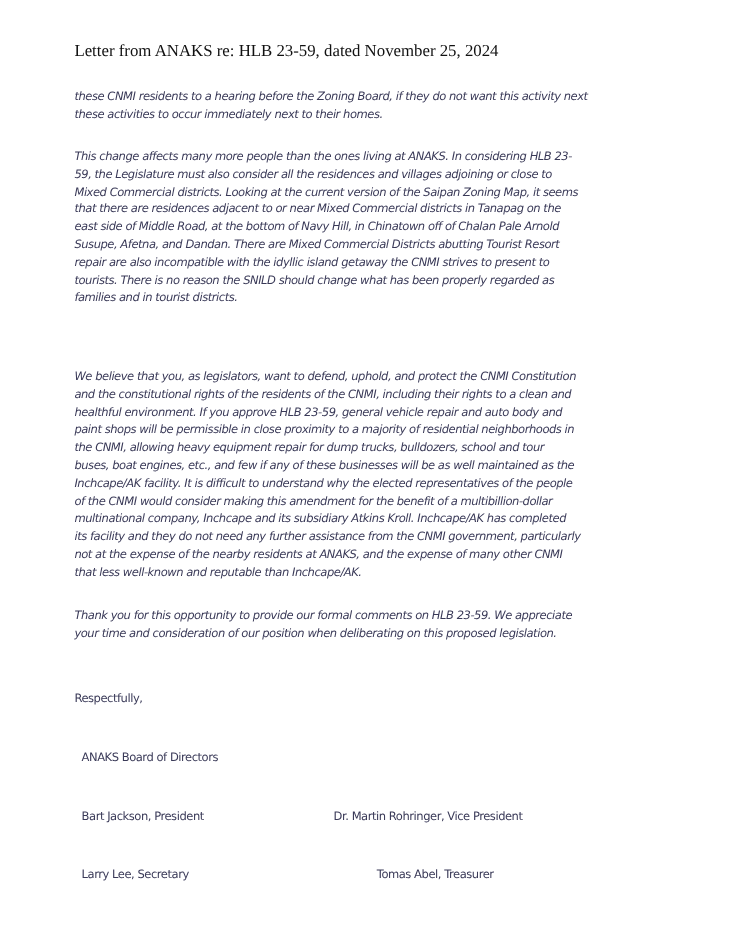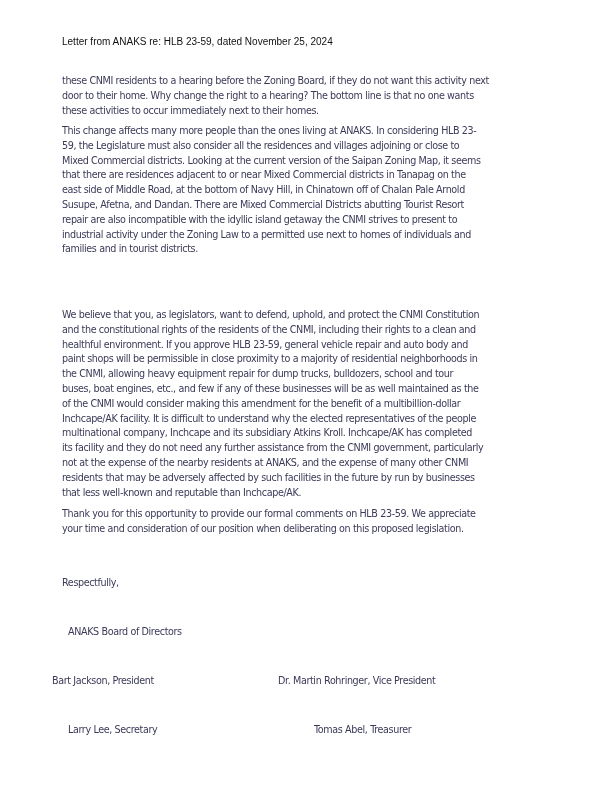--- a/index.html
+++ b/index.html
@@ -1,70 +1,68 @@
 <!DOCTYPE html>
 <html><head>
 <meta charset="utf-8">
 <style>
   html, body { margin: 0; padding: 0; background: #ffffff; }
   body { width: 612px; height: 792px; position: relative; overflow: hidden; }
   .header {
     position: absolute; left: 62px; top: 36px;
-    font-family: Liberation Sans, sans-serif;
-    font-size: 10px; color: #111111; white-space: nowrap; text-align: right;
+    font-family: Liberation Serif, serif;
+    font-size: 14px; color: #111111; white-space: nowrap; text-align: right;
   }
   .para { position: absolute; left: 62px; width: 500px; margin: 0;
     font-family: "DejaVu Sans", sans-serif; font-size: 9.6px; line-height: 14.8px;
-    color: #3a3a58; letter-spacing: -0.38px; }
+    color: #3a3a58; letter-spacing: -0.38px; font-style: italic; }
   .line { display: block; white-space: nowrap; }
   .sig { position: absolute; font-family: "DejaVu Sans", sans-serif;
     font-size: 9.6px; color: #3a3a58; letter-spacing: -0.38px; white-space: nowrap; }
 </style>
 </head>
 <body>
 
 <div class="header">Letter from ANAKS re: HLB 23-59, dated November 25, 2024</div>
 
 <p class="para" style="top:74px;">
   <span class="line">these CNMI residents to a hearing before the Zoning Board, if they do not want this activity next</span>
-  <span class="line">door to their home.  Why change the right to a hearing?  The bottom line is that no one wants</span>
   <span class="line">these activities to occur immediately next to their homes.</span>
 </p>
 
 <p class="para" style="top:124px;">
   <span class="line">This change affects many more people than the ones living at ANAKS.  In considering HLB 23-</span>
   <span class="line">59, the Legislature must also consider all the residences and villages adjoining or close to</span>
   <span class="line">Mixed Commercial districts.  Looking at the current version of the Saipan Zoning Map, it seems</span>
   <span class="line">that there are residences adjacent to or near Mixed Commercial districts in Tanapag on the</span>
   <span class="line">east side of Middle Road, at the bottom of Navy Hill, in Chinatown off of Chalan Pale Arnold</span>
   <span class="line">Susupe, Afetna, and Dandan.  There are Mixed Commercial Districts abutting Tourist Resort</span>
   <span class="line">repair are also incompatible with the idyllic island getaway the CNMI strives to present to</span>
-  <span class="line">industrial activity under the Zoning Law to a permitted use next to homes of individuals and</span>
+  <span class="line">tourists. There is no reason the SNILD should change what has been properly regarded as</span>
   <span class="line">families and in tourist districts.</span>
 </p>
 
 <p class="para" style="top:308px;">
   <span class="line">We believe that you, as legislators, want to defend, uphold, and protect the CNMI Constitution</span>
   <span class="line">and the constitutional rights of the residents of the CNMI, including their rights to a clean and</span>
   <span class="line">healthful environment. If you approve HLB 23-59, general vehicle repair and auto body and</span>
   <span class="line">paint shops will be permissible in close proximity to a majority of residential neighborhoods in</span>
   <span class="line">the CNMI, allowing heavy equipment repair for dump trucks, bulldozers, school and tour</span>
   <span class="line">buses, boat engines, etc., and few if any of these businesses will be as well maintained as the</span>
+  <span class="line">Inchcape/AK facility.  It is difficult to understand why the elected representatives of the people</span>
   <span class="line">of the CNMI would consider making this amendment for the benefit of a multibillion-dollar</span>
-  <span class="line">Inchcape/AK facility.  It is difficult to understand why the elected representatives of the people</span>
   <span class="line">multinational company, Inchcape and its subsidiary Atkins Kroll.  Inchcape/AK has completed</span>
   <span class="line">its facility and they do not need any further assistance from the CNMI government, particularly</span>
   <span class="line">not at the expense of the nearby residents at ANAKS, and the expense of many other CNMI</span>
-  <span class="line">residents that may be adversely affected by such facilities in the future by run by businesses</span>
   <span class="line">that less well-known and reputable than Inchcape/AK.</span>
 </p>
 
 <p class="para" style="top:507px;">
   <span class="line">Thank you for this opportunity to provide our formal comments on HLB 23-59.  We appreciate</span>
   <span class="line">your time and consideration of our position when deliberating on this proposed legislation.</span>
 </p>
 
 <div class="sig" style="left:62px; top:577px;">Respectfully,</div>
 <div class="sig" style="left:68px; top:626px;">ANAKS Board of Directors</div>
-<div class="sig" style="left:52px; top:675px;text-align:center;">Bart Jackson, President</div>
+<div class="sig" style="left:68px; top:675px;text-align:center;">Bart Jackson, President</div>
 <div class="sig" style="left:278px; top:675px;">Dr. Martin Rohringer, Vice President</div>
 <div class="sig" style="left:68px; top:724px;">Larry Lee, Secretary</div>
 <div class="sig" style="left:314px; top:724px;">Tomas Abel, Treasurer</div>
 
 </body></html>

